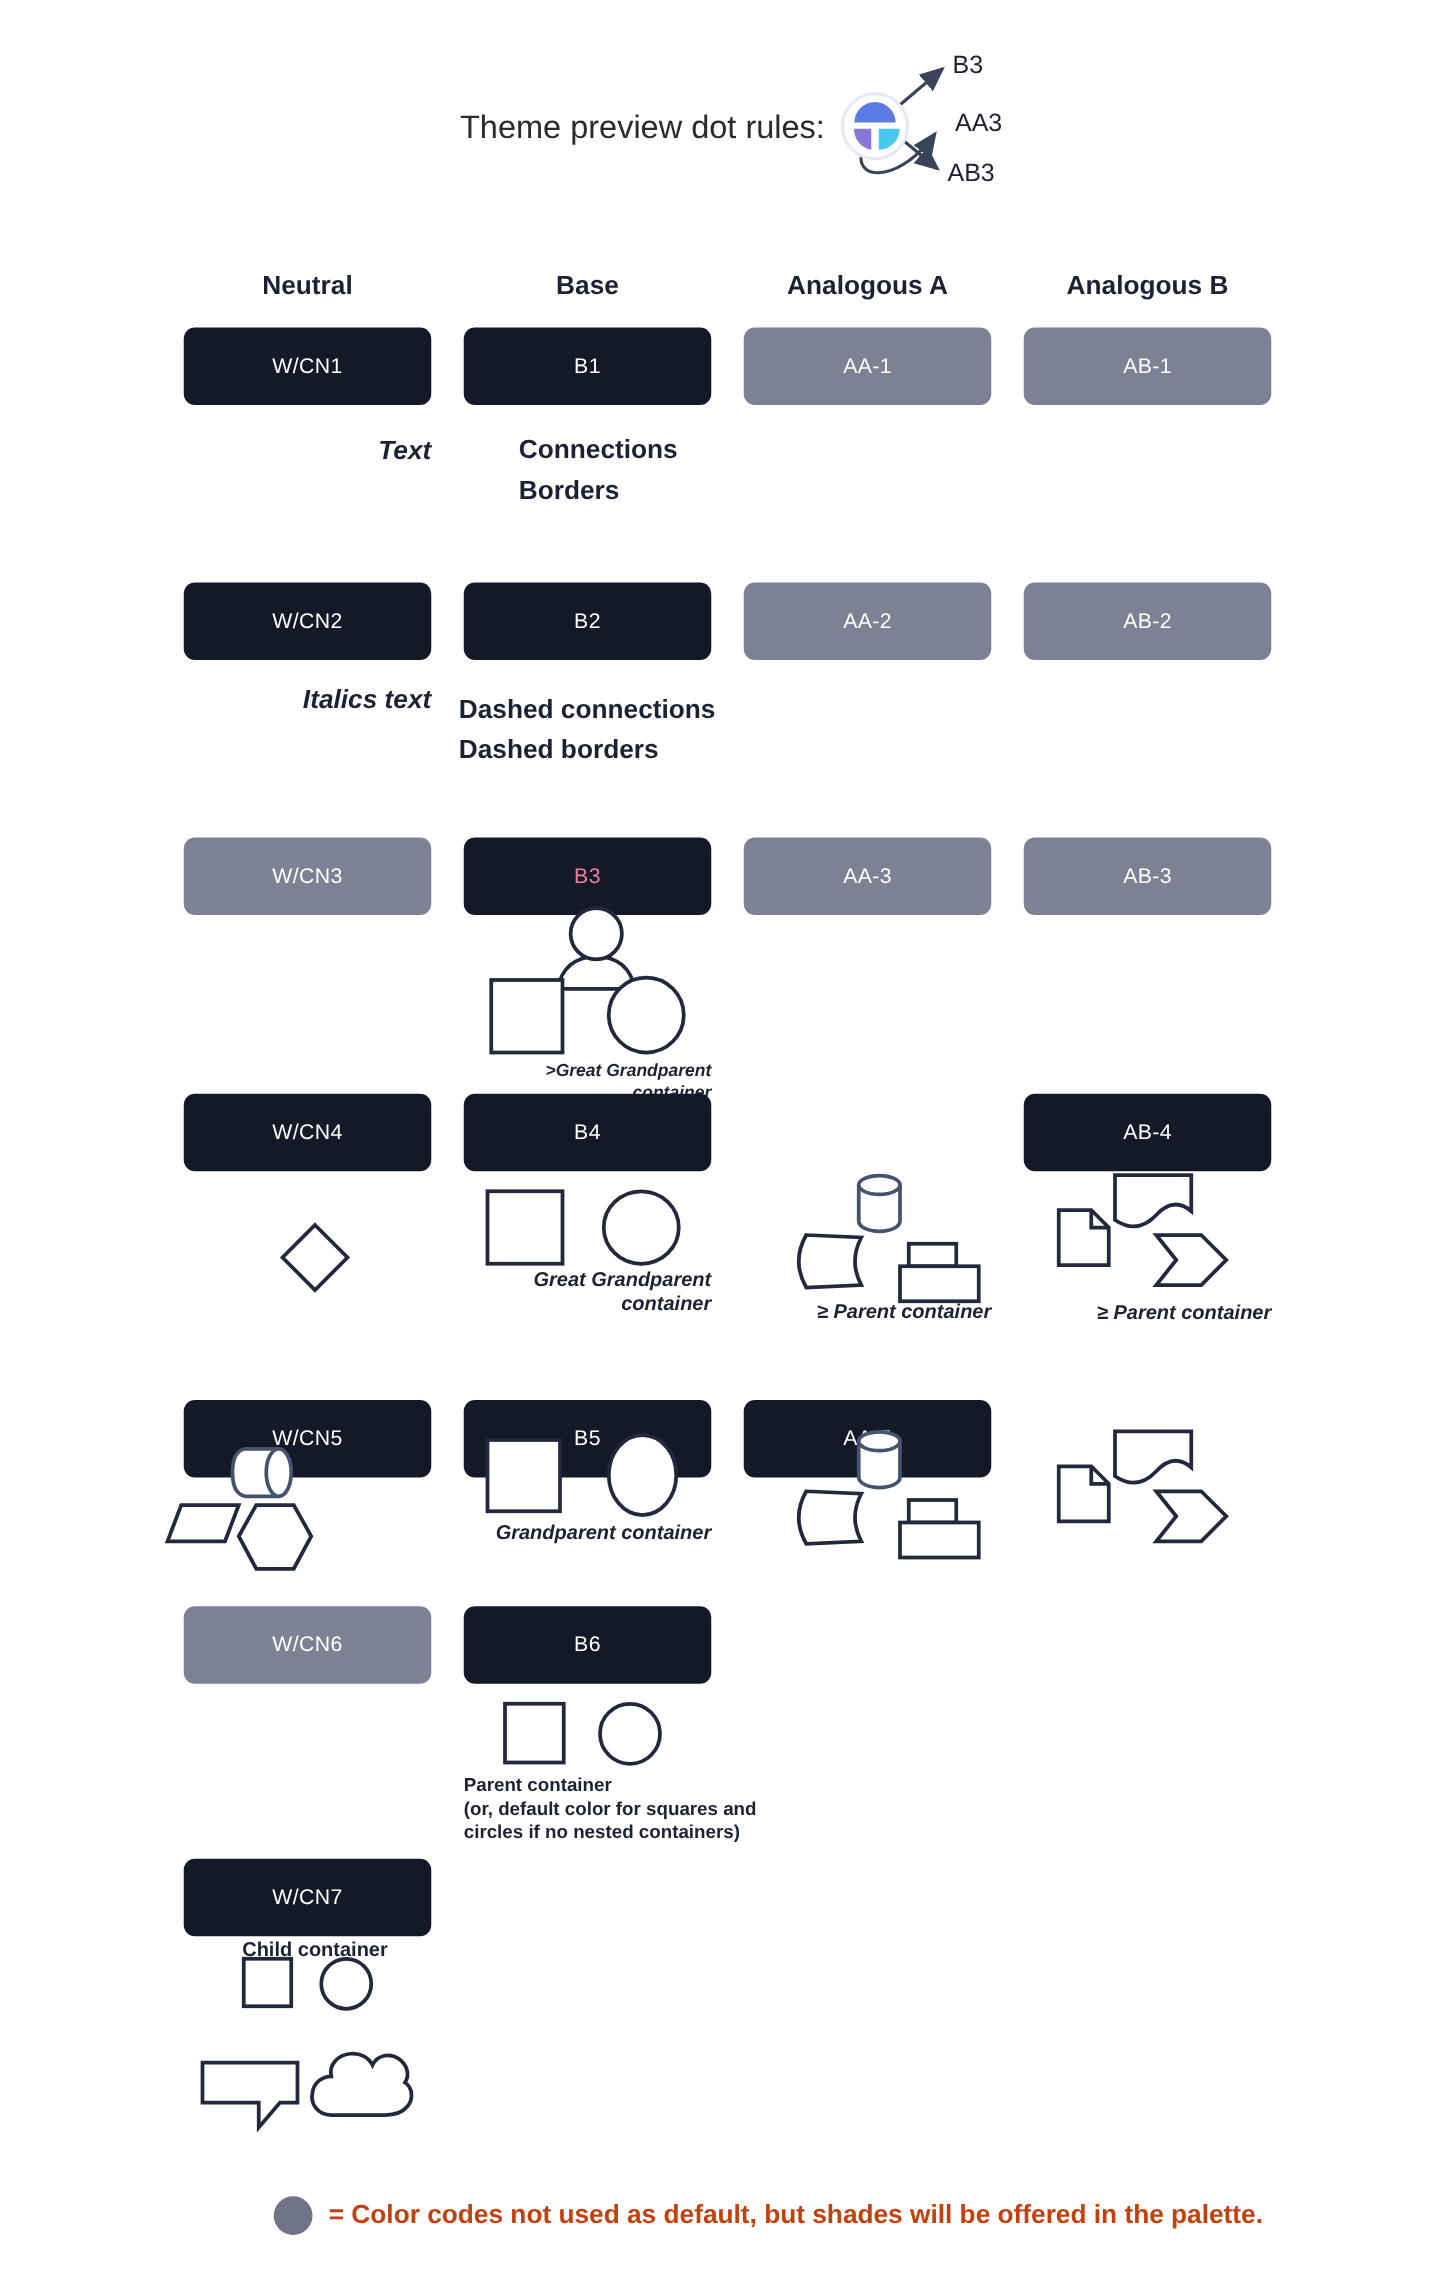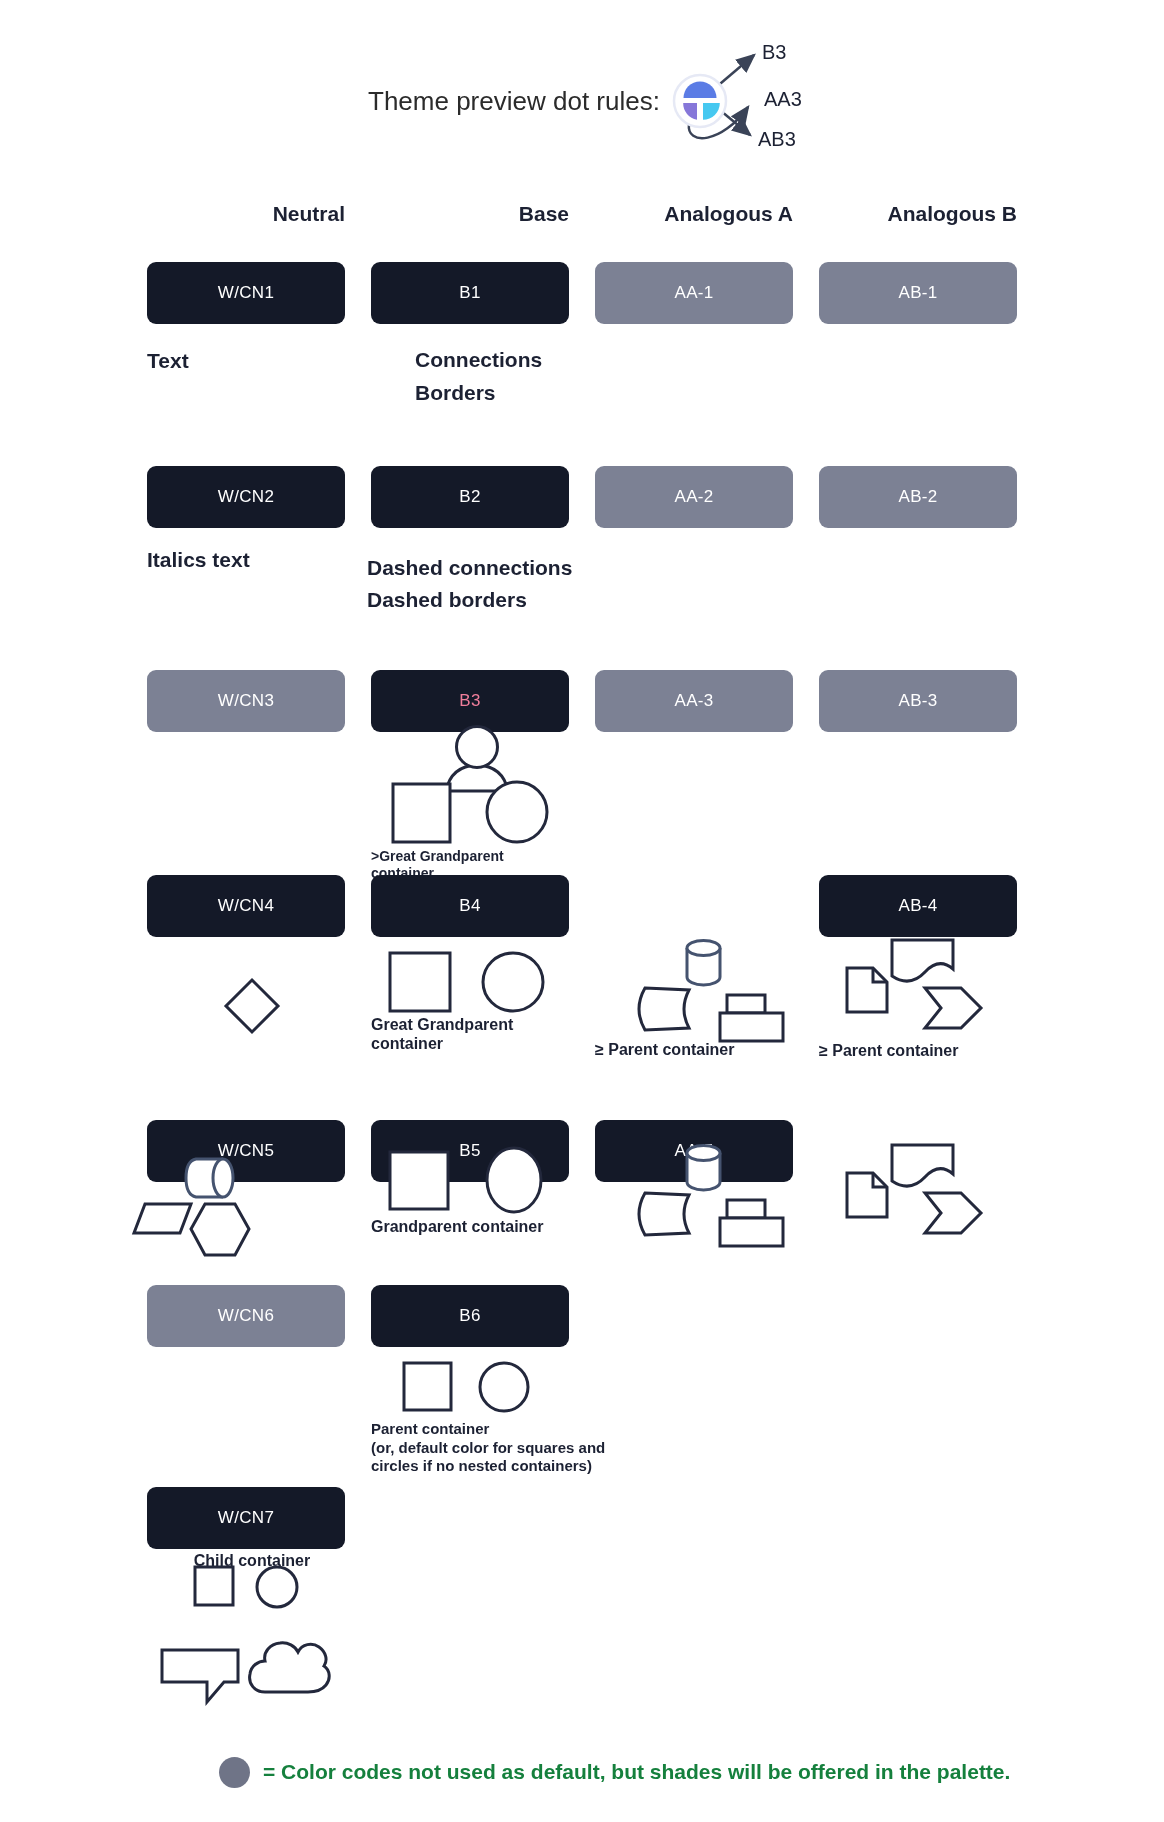--- a/index.html
+++ b/index.html
@@ -13,54 +13,54 @@
   .dl-b3{left:762px;top:41px;}
   .dl-aa3{left:764px;top:88px;}
   .dl-ab3{left:758px;top:128px;}
   .pie-top{fill:var(--dot-blue,#5B7CE5);}
   .pie-bl{fill:var(--dot-purple,#8677D9);}
   .pie-br{fill:var(--dot-cyan,#46C8F0);}
   .dot-ring{fill:#ffffff;stroke:#E6E9F5;stroke-width:2.5;}
   .arrow{fill:none;stroke:var(--arrow,#3A4357);stroke-width:2.5;}
 
   
-  .colhdr{position:absolute;top:202px;width:198px;text-align:right;
+  .colhdr{position:absolute;top:217px;width:198px;text-align:center;
           font-size:21px;font-weight:bold;color:#1C2133;}
   .c0{left:147px}.c1{left:371px}.c2{left:595px}.c3{left:819px}
   .r0{top:262px}.r1{top:466px}.r2{top:670px}.r3{top:875px}
   .r4{top:1120px}.r5{top:1285px}.r6{top:1487px}
 
   .swatch{position:absolute;width:198px;height:62px;border-radius:9px;
           display:flex;align-items:center;justify-content:center;}
   .swatch span{font-size:17px;font-weight:normal;color:#ffffff;letter-spacing:.3px;}
   .swatch.dark{background:var(--dark,#141928);}
   .swatch.gray{background:var(--gray,#7C8194);}
   .swatch.pinktext span{color:var(--pink,#F07E9B);}
 
   
   .cap{position:absolute;font-weight:bold;color:#1C2133;}
   .cap span{display:block;}
   .cap-lg{font-size:21px;line-height:33px;}
   .cap-md{font-size:16px;line-height:19px;}
   .cap-sm{font-size:14px;line-height:17px;}
   .cap-xs{font-size:15px;line-height:18.5px;}
-  .center198{width:198px;text-align:left;}
+  .center198{width:198px;text-align:right;font-style:italic;}
 
   
   .shapes{position:absolute;left:0;top:0;}
   .shapes path,.shapes rect,.shapes circle,.shapes ellipse,.shapes polygon{
       fill:#ffffff;stroke:var(--shape-stroke,#23283C);stroke-width:3;stroke-miterlimit:10;}
   .shapes .cyl{stroke:var(--cylinder-stroke,#45536F);}
   .shapes .nofill{fill:none;}
 
   
   .legend-dot{position:absolute;left:219px;top:1757px;width:31px;height:31px;
               border-radius:50%;background:var(--legend-dot,#6F7487);}
   .legend-text{position:absolute;left:263px;top:1760px;font-size:21px;font-weight:bold;
-               color:#15803d;white-space:nowrap;}
+               color:#c2410c;white-space:nowrap;}
 </style>
 </head>
 <body>
 
 <div class="canvas">
 
   <span class="title">Theme preview dot rules:</span>
 
   <svg class="dot-svg" width="160" height="120" viewBox="0 0 160 120">
     <defs>

